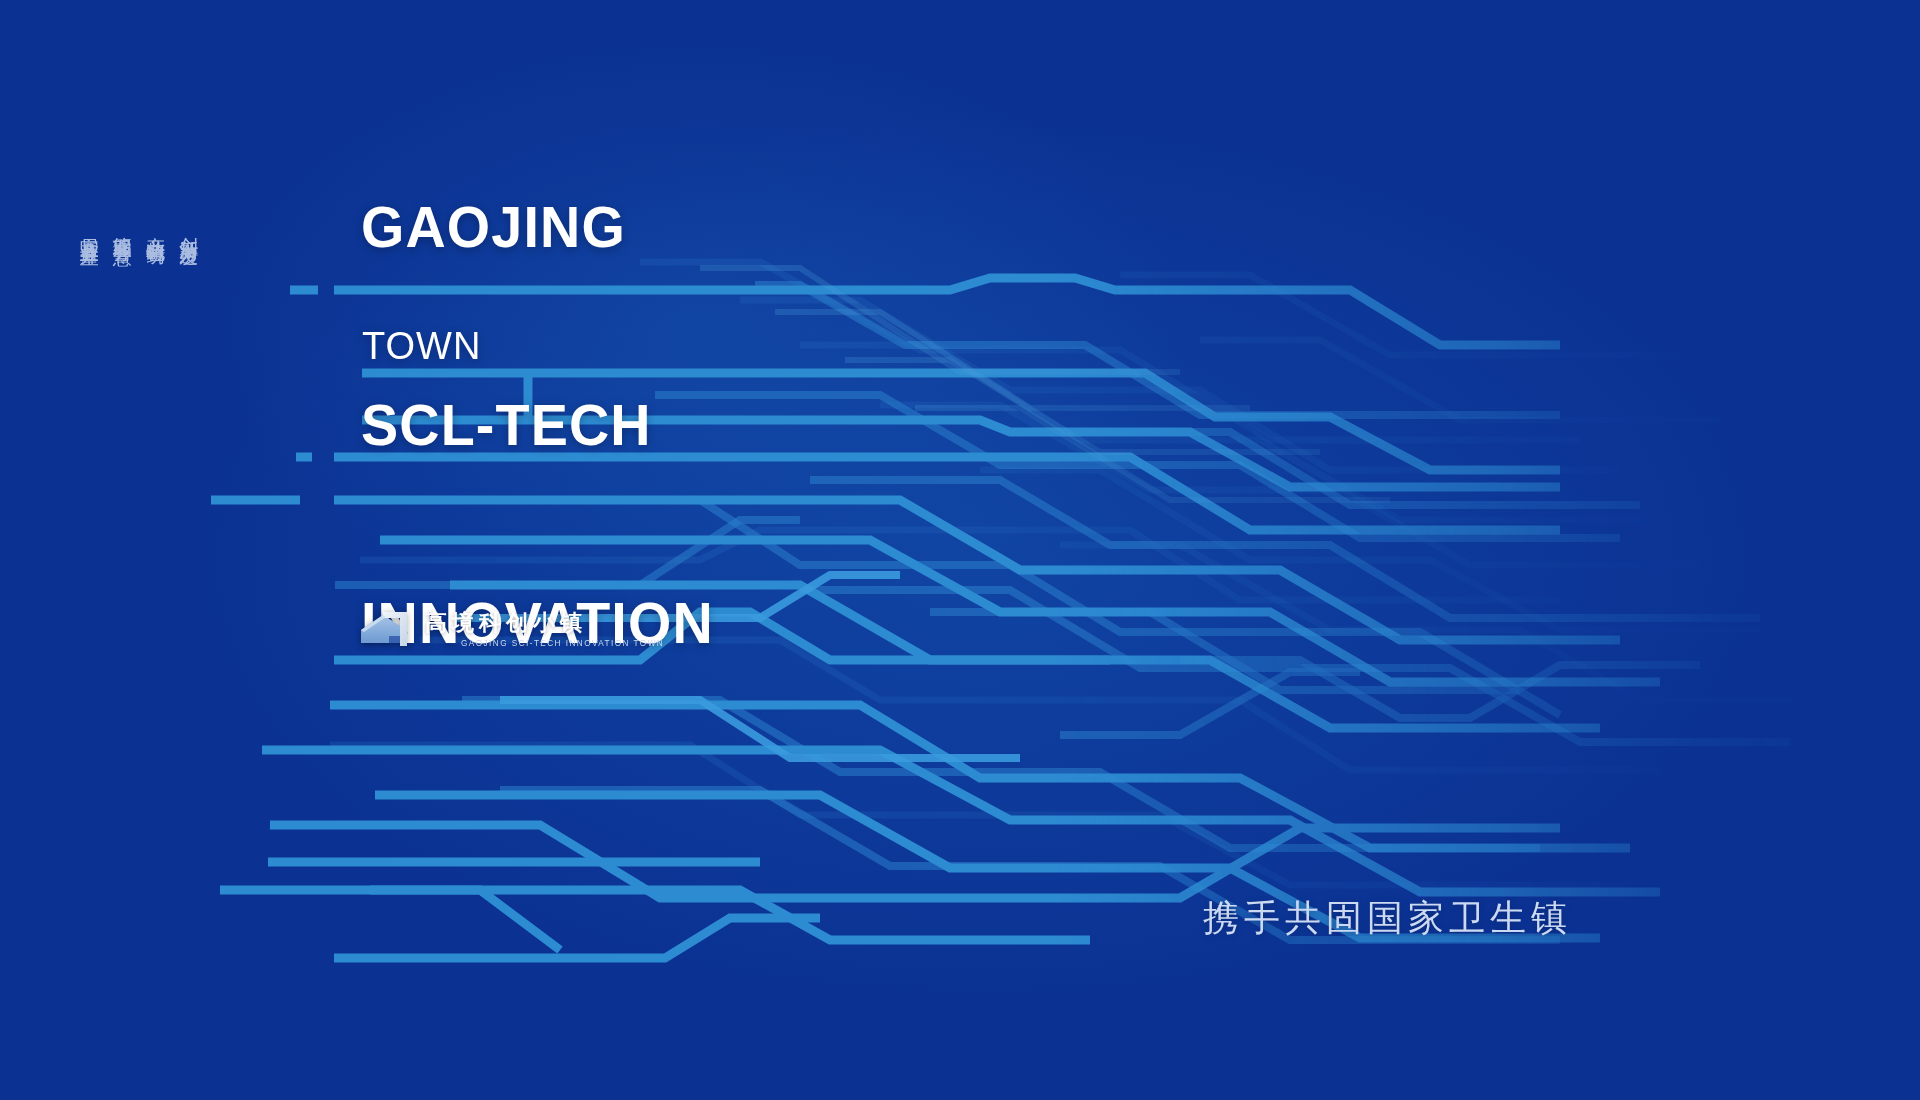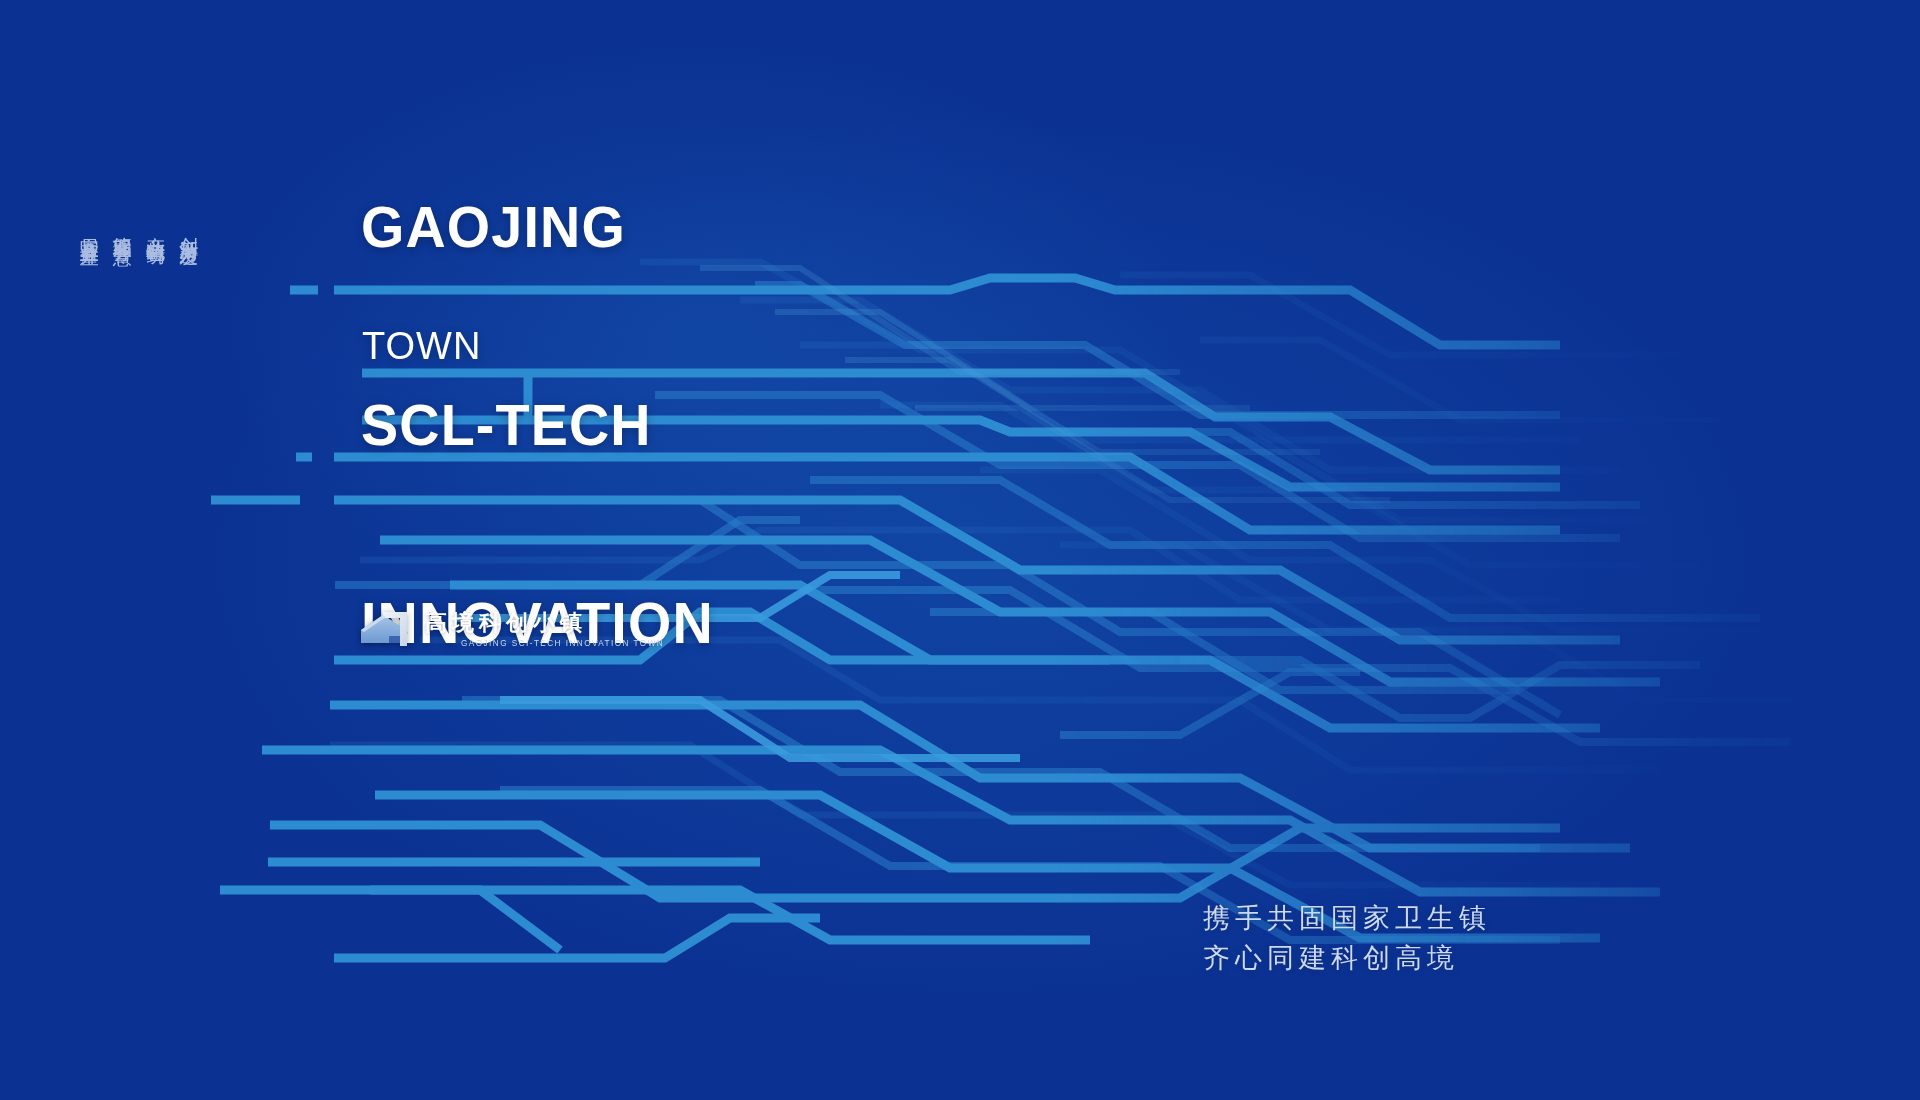--- a/index.html
+++ b/index.html
@@ -102,21 +102,21 @@
     line-height:1.1;
     white-space:nowrap;
     margin-left:36px;
   }
 
   
   .slogan{
     position:absolute;
     left:1203px;top:898px;
     color:#ccd9f2;
-    font-size:27px;
+    font-size:36px;
     line-height:40px;
     letter-spacing:5px;
     text-shadow:0 1px 6px rgba(0,0,0,.22);
   }
   .slogan span{display:block;}
 </style>
 </head>
 <body>
 
 <div id="poster">
@@ -265,16 +265,15 @@
       <path d="M6,46 L50,16 L56,20 L12,50 Z" fill="#cfe0f2" fill-opacity="0.85"></path>
     </svg>
     <div class="logo-text">
       <div class="logo-cn">高境科创小镇</div>
       <div class="logo-en">GAOJING SCI-TECH INNOVATION TOWN</div>
     </div>
   </div>
 
   <div class="slogan">
     <span>携手共固国家卫生镇</span>
-    <span>齐心同建科创高境</span>
   </div>
 
 </div>
 
 </body></html>

